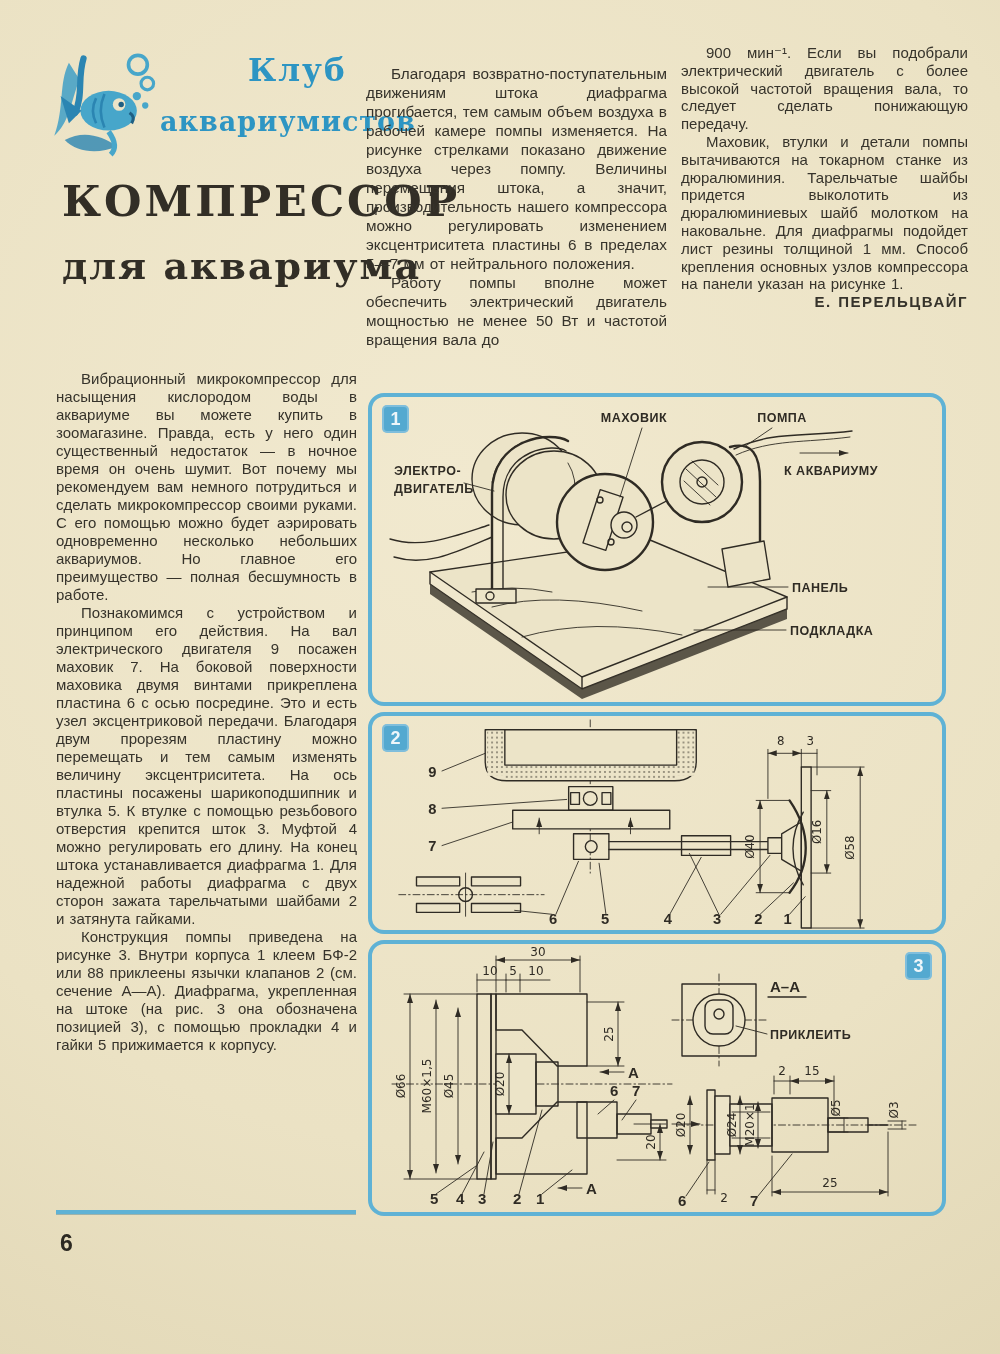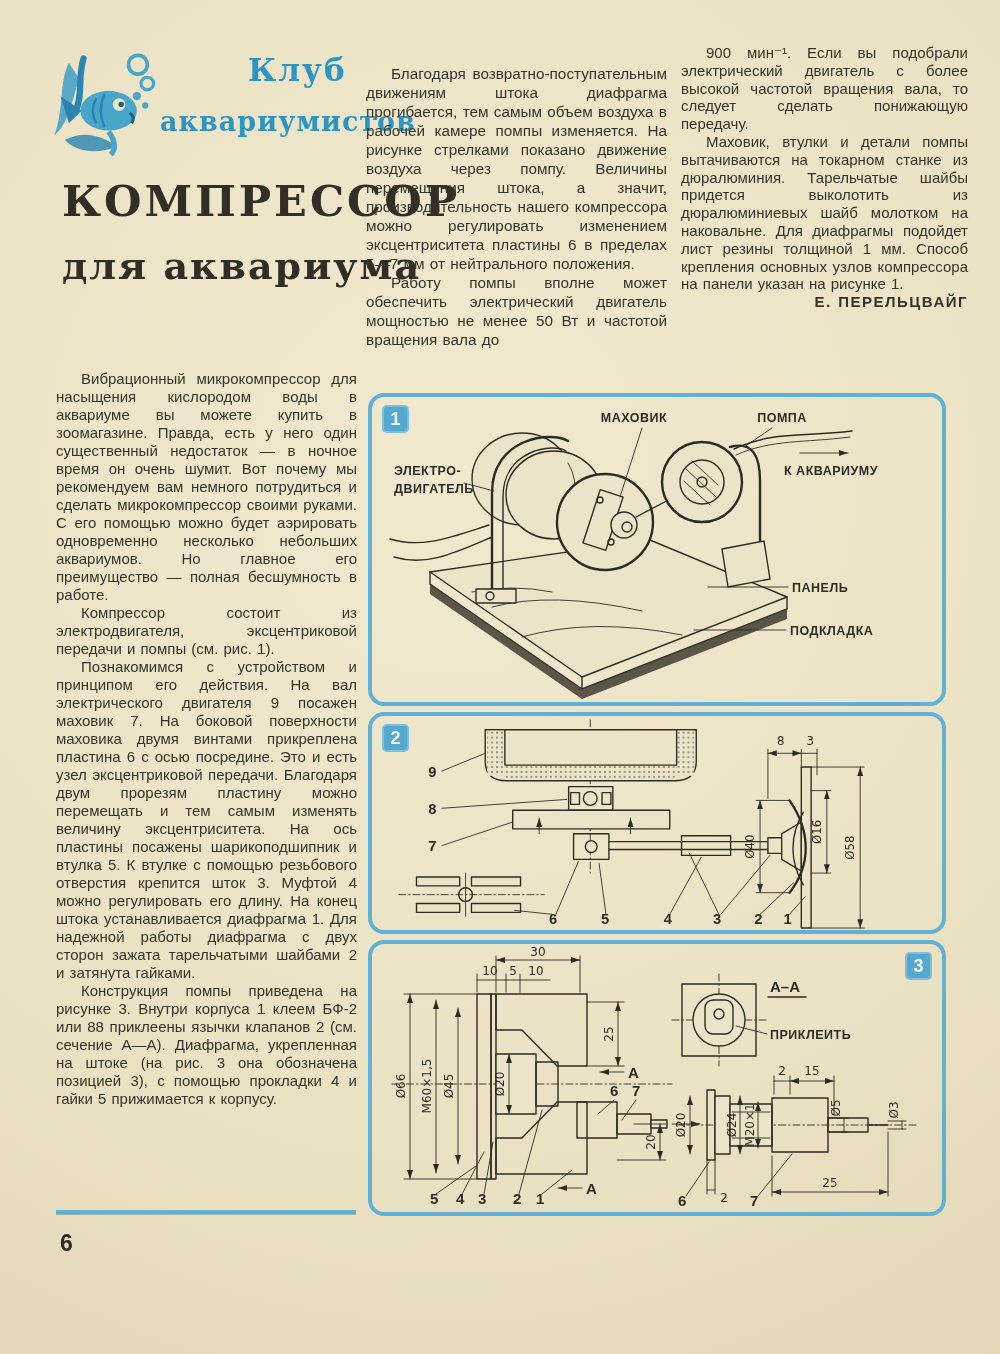--- a/index.html
+++ b/index.html
@@ -93,21 +93,20 @@
     <circle cx="85" cy="46" r="4" fill="#47a6ca"></circle>
     <circle cx="93" cy="55" r="3" fill="#47a6ca"></circle>
   </svg>
   <div class="club club1">Клуб</div>
   <div class="club club2">аквариумистов</div>
   <div class="title title2">для аквариума</div>
   <div class="title title1">КОМПРЕССОР</div>
 
   <div class="col col1">
     <p>Вибрационный микрокомпрессор для насыщения кислородом воды в аквариуме вы можете купить в зоомагазине. Правда, есть у него один существенный недостаток — в ночное время он очень шумит. Вот почему мы рекомендуем вам немного потрудиться и сделать микрокомпрессор своими руками. С его помощью можно будет аэрировать одновременно несколько небольших аквариумов. Но главное его преимущество — полная бесшумность в работе.</p>
-    <p>Компрессор состоит из электродвигателя, эксцентриковой передачи и помпы (см. рис. 1).</p>
     <p>Познакомимся с устройством и принципом его действия. На вал электрического двигателя 9 посажен маховик 7. На боковой поверхности маховика двумя винтами прикреплена пластина 6 с осью посредине. Это и есть узел эксцентриковой передачи. Благодаря двум прорезям пластину можно перемещать и тем самым изменять величину эксцентриситета. На ось пластины посажены шарикоподшипник и втулка 5. К втулке с помощью резьбового отверстия крепится шток 3. Муфтой 4 можно регулировать его длину. На конец штока устанавливается диафрагма 1. Для надежной работы диафрагма с двух сторон зажата тарельчатыми шайбами 2 и затянута гайками.</p>
     <p>Конструкция помпы приведена на рисунке 3. Внутри корпуса 1 клеем БФ-2 или 88 приклеены язычки клапанов 2 (см. сечение А—А). Диафрагма, укрепленная на штоке (на рис. 3 она обозначена позицией 3), с помощью прокладки 4 и гайки 5 прижимается к корпусу.</p>
   </div>
   <div class="col col2">
     <p>Благодаря возвратно-поступательным движениям штока диафрагма прогибается, тем самым объем воздуха в рабочей камере помпы изменяется. На рисунке стрелками показано движение воздуха через помпу. Величины перемещения штока, а значит, производительность нашего компрессора можно регулировать изменением эксцентриситета пластины 6 в пределах 5—7 мм от нейтрального положения.</p>
     <p>Работу помпы вполне может обеспечить электрический двигатель мощностью не менее 50 Вт и частотой вращения вала до</p>
   </div>
   <div class="col col3">
     <p>900 мин⁻¹. Если вы подобрали электрический двигатель с более высокой частотой вращения вала, то следует сделать понижающую передачу.</p>
     <p>Маховик, втулки и детали помпы вытачиваются на токарном станке из дюралюминия. Тарельчатые шайбы придется выколотить из дюралюминиевых шайб молотком на наковальне. Для диафрагмы подойдет лист резины толщиной 1 мм. Способ крепления основных узлов компрессора на панели указан на рисунке 1.</p>

